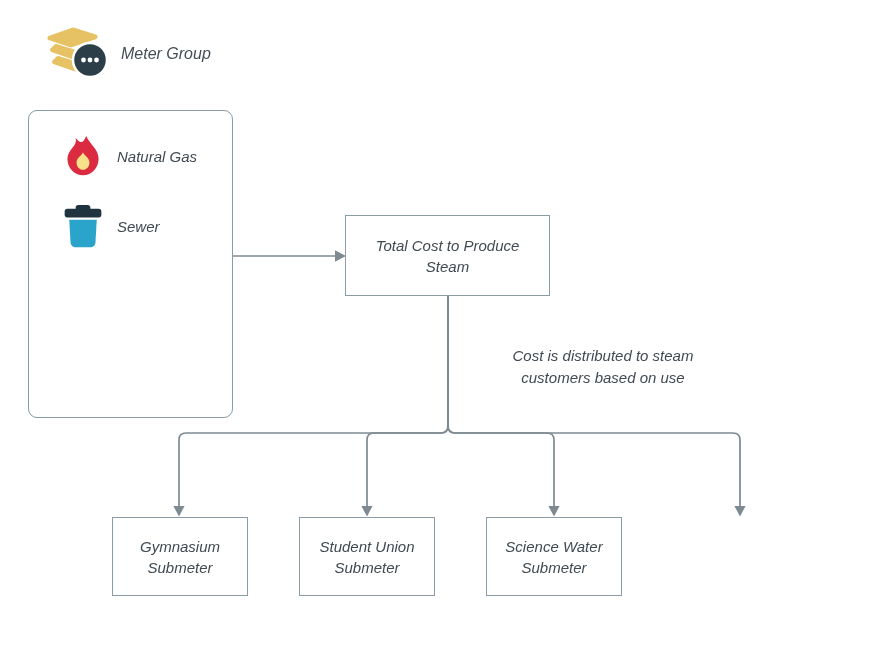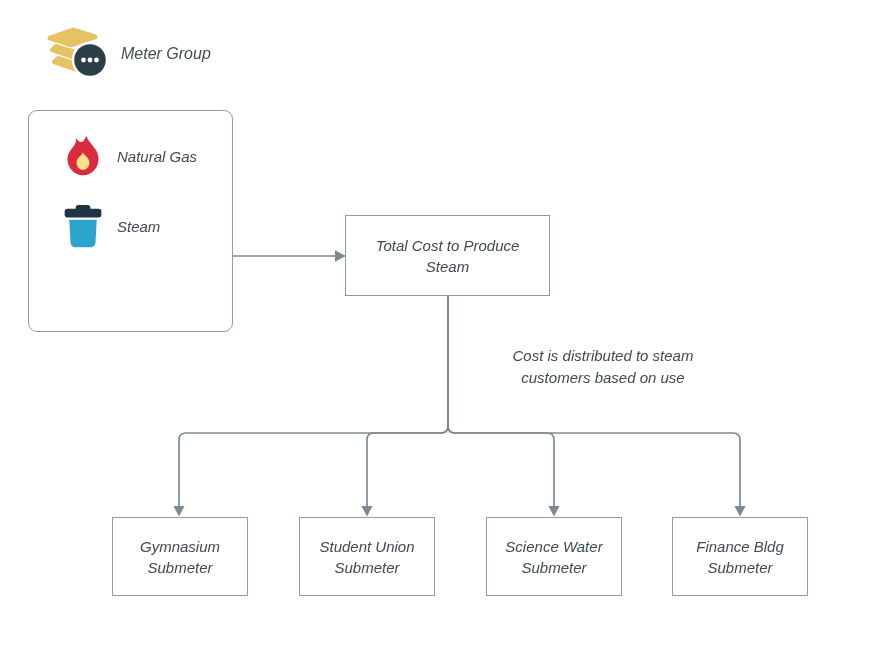--- a/index.html
+++ b/index.html
@@ -8,21 +8,21 @@
     font-family:"Liberation Sans", sans-serif; color:#414A52; overflow:hidden;font-style:italic;
   }
   .wires { position:absolute; left:0; top:0; width:870px; height:645px; pointer-events:none; }
 
   
   .brand { position:absolute; left:46px; top:26px; display:flex; align-items:center; gap:13px; }
   .brand-title { font-size:16px; color:#454E56; }
 
   
   .panel {
-    position:absolute; left:28px; top:110px; width:205px; height:222px;
+    position:absolute; left:28px; top:110px; width:205px; height:308px;
     border:1px solid #8C9CA7; border-radius:9px; background:#fff; box-sizing:border-box;
     padding:13px 0 0 28px; display:flex; flex-direction:column;
   }
   .p-item { height:65px; display:flex; align-items:center; cursor:pointer; }
   .p-item:last-child { margin-top:5px; }
   .p-ic { width:52px; margin-right:8px; display:flex; justify-content:center; align-items:center; }
   .p-label { font-size:15px; }
 
   
   .node {
@@ -89,27 +89,26 @@
 
 
     <div class="p-item">
       <span class="p-ic">
         <svg width="44" height="48" viewBox="0 0 48 52">
           <rect x="16" y="2" width="16" height="9" rx="3" fill="#1F3440"></rect>
           <rect x="4" y="6" width="40" height="9.5" rx="3" fill="#1F3440"></rect>
           <path d="M9,18 L39,18 L37.6,43 C37.4,46 35,48.2 32,48.2 L16,48.2 C13,48.2 10.6,46 10.4,43 Z" fill="#2AA4CB"></path>
         </svg>
       </span>
-      <span class="p-label">Steam</span>
+      <span class="p-label">Sewer</span>
     </div>
 
   </div>
 
   <div class="node root" id="node-root">Total Cost to Produce Steam</div>
 
   <div class="annotation">Cost is distributed to steam customers based on use</div>
 
   <div class="node sub" id="sub0">Gymnasium Submeter</div>
   <div class="node sub" id="sub1">Student Union Submeter</div>
   <div class="node sub" id="sub2">Science Water Submeter</div>
-  <div class="node sub" id="sub3">Finance Bldg Submeter</div>
 
 </div>
 
 </body></html>

